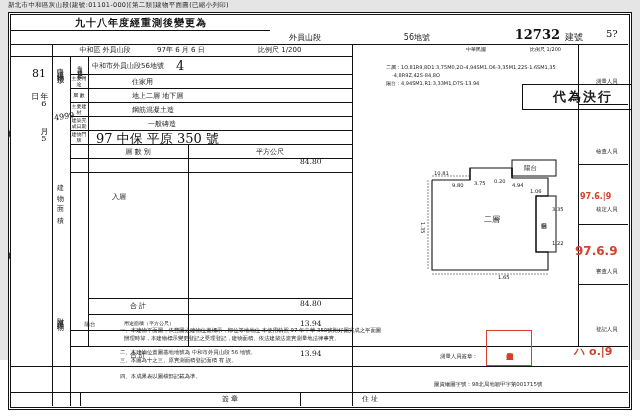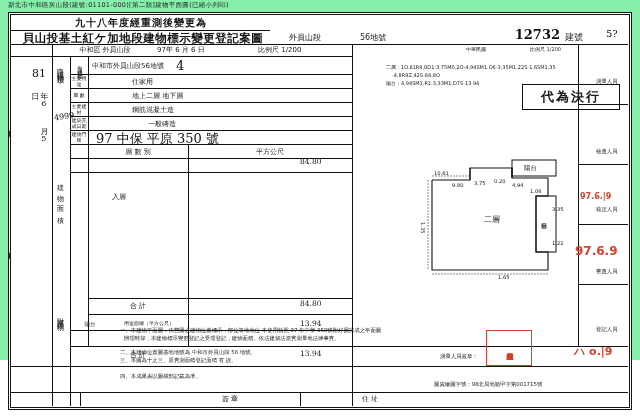--- a/index.html
+++ b/index.html
@@ -1,17 +1,17 @@
 <!DOCTYPE html>
 <html><head>
 <meta charset="utf-8">
 <style>
   html,body{margin:0;padding:0;background:#fff;}
   body{width:640px;height:417px;overflow:hidden;font-family:"DejaVu Sans","Liberation Sans",sans-serif;color:#1b1b1b;}
-  #page{position:relative;width:640px;height:360px;background:#86efac;}
+  #page{position:relative;width:640px;height:360px;background:#e5e5e5;}
 
   
   .scan-head{position:absolute;left:8px;top:1px;font-size:6.5px;letter-spacing:.3px;color:#222;white-space:nowrap;}
 
   
   .frame{position:absolute;left:8px;top:12px;width:622px;height:396px;border:1.4px solid #111;background:#fff;}
   .frame2{position:absolute;left:10px;top:14px;width:618px;height:392px;border:.7px solid #111;}
 
   .title{position:absolute;left:26px;top:16px;width:230px;text-align:center;font-size:10px;font-weight:bold;letter-spacing:1px;
          font-family:"DejaVu Serif","Liberation Serif",serif;}
@@ -45,27 +45,26 @@
 <body>
 
 <div id="page">
 
   <div class="scan-head">新北市中和區灰山段(建號:01101-000)[第二類]建物平面圖(已縮小列印)</div>
 
   <div class="frame"></div>
   <div class="frame2"></div>
 
   <div class="title hand">九十八年度經重測後變更為</div>
-  <div class="title2 hand">貝山投基土紅ケ加地段建物標示變更登記案圖</div>
 
   <div class="hr" style="left:10px;top:44px;width:618px;"></div>
   <div class="hr" style="left:10px;top:30px;width:260px;"></div>
 
   <div class="cell" style="left:250px;top:33px;width:110px;text-align:center;font-size:8px;">外員山段</div>
-  <div class="cell" style="left:360px;top:33px;width:70px;text-align:left;font-size:8px;">56地號</div>
+  <div class="cell" style="left:360px;top:33px;width:70px;text-align:right;font-size:8px;">56地號</div>
   <div class="cell hand" style="left:490px;top:28px;width:70px;text-align:right;font-size:13px;font-weight:bold;">12732</div>
   <div class="cell" style="left:565px;top:32px;font-size:9px;">建號</div>
   <div class="cell hand" style="left:606px;top:28px;font-size:10px;">5?</div>
 
   <div class="hr" style="left:10px;top:56px;width:342px;"></div>
   <div class="cell" style="left:60px;top:46px;width:90px;text-align:center;">中和區 外員山段</div>
   <div class="cell" style="left:150px;top:46px;width:110px;margin-left:7px;">97年 6 月 6 日</div>
   <div class="cell" style="left:258px;top:46px;">比例尺 1/200</div>
   <div class="cell hand" style="left:176px;top:59px;font-size:13px;">4</div>
 
@@ -188,21 +187,21 @@
   <div class="smalllab" style="left:452px;top:182px;">9.80</div>
   <div class="smalllab" style="left:474px;top:180px;">3.75</div>
   <div class="smalllab" style="left:494px;top:178px;">0.20</div>
   <div class="smalllab" style="left:512px;top:182px;">4.94</div>
   <div class="smalllab" style="left:530px;top:188px;">1.06</div>
   <div class="smalllab" style="left:552px;top:206px;">3.35</div>
   <div class="smalllab" style="left:552px;top:240px;">1.22</div>
   <div class="smalllab" style="left:498px;top:274px;">1.65</div>
   <div class="smalllab" style="left:420px;top:222px;writing-mode:vertical-rl;">1.35</div>
 
-  <div class="stampbox" style="left:522px;top:84px;width:96px;height:24px;">代為決行</div>
+  <div class="stampbox" style="left:522px;top:84px;width:96px;height:24px;padding-left:12px;">代為決行</div>
   <div class="stamp-red" style="left:580px;top:192px;font-size:8px;border:none;">97.6.|9</div>
   <div class="stamp-red" style="left:575px;top:244px;font-size:12px;border:none;font-weight:bold;">97.6.9</div>
   <div class="stamp-red" style="left:574px;top:344px;font-size:11px;border:none;">ハ o.|9</div>
 
   <div class="stamp-red" style="left:486px;top:330px;width:44px;height:34px;display:flex;flex-wrap:wrap;align-content:center;justify-content:center;font-size:6.5px;line-height:1.2;writing-mode:vertical-rl;">
     <span>有關廠</span>
     <span>限經發</span>
     <span>公授建</span>
     <span>司分處</span>
   </div>

